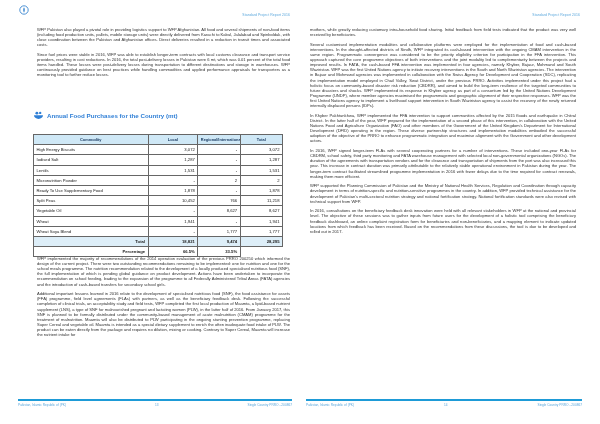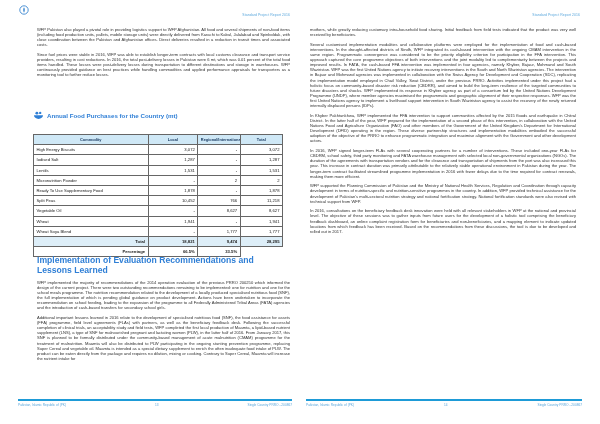--- a/index.html
+++ b/index.html
@@ -145,21 +145,20 @@
         <tr class="pct">
           <td class="lbl">Percentage</td>
           <td class="n">66.5%</td>
           <td class="n">33.5%</td>
           <td class="empty"></td>
         </tr>
       </tbody>
     </table>
 
     <div class="section">
-      <h2>Implementation of Evaluation Recommendations and Lessons Learned</h2>
       <p class="body">WFP implemented the majority of recommendations of the 2014 operation evaluation of the previous PRRO 200250 which informed the design of the current project. There were two outstanding recommendations remaining to be implemented: one for nutrition and one for the school meals programme. The nutrition recommendation related to the development of a locally produced specialised nutritious food (SNF), the full implementation of which is pending global guidance on product development. Actions have been undertaken to incorporate the recommendation on school feeding, leading to the expansion of the programme to all Federally Administered Tribal Areas (FATA) agencies and the introduction of cash-based transfers for secondary school girls.</p>
       <p class="body">Additional important lessons learned in 2016 relate to the development of specialised nutritious food (SNF), the food assistance for assets (FFA) programme, field level agreements (FLAs) with partners, as well as the beneficiary feedback desk. Following the successful completion of clinical trials, an acceptability study and field tests, WFP completed the first local production of Maamta, a lipid-based nutrient supplement (LNS), a type of SNF for malnourished pregnant and lactating women (PLW), in the latter half of 2016. From January 2017, this SNF is planned to be formally distributed under the community-based management of acute malnutrition (CMAM) programme for the treatment of malnutrition. Maamta will also be distributed to PLW participating in the ongoing stunting prevention programme, replacing Super Cereal and vegetable oil. Maamta is intended as a special dietary supplement to enrich the often inadequate food intake of PLW. The product can be eaten directly from the package and requires no dilution, mixing or cooking. Contrary to Super Cereal, Maamta will increase the nutrient intake for</p>
     </div>
 
     <div class="footer-rule"></div>
     <div class="footer">
       <span>Pakistan, Islamic Republic of (PK)</span>
       <span>13</span>
       <span>Single Country PRRO - 200867</span>
     </div>

